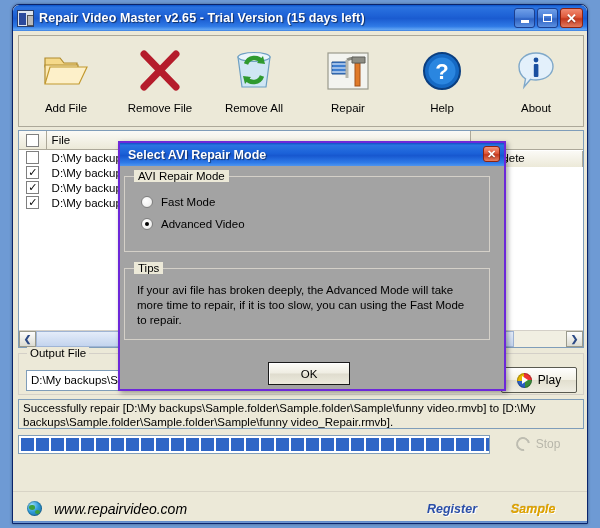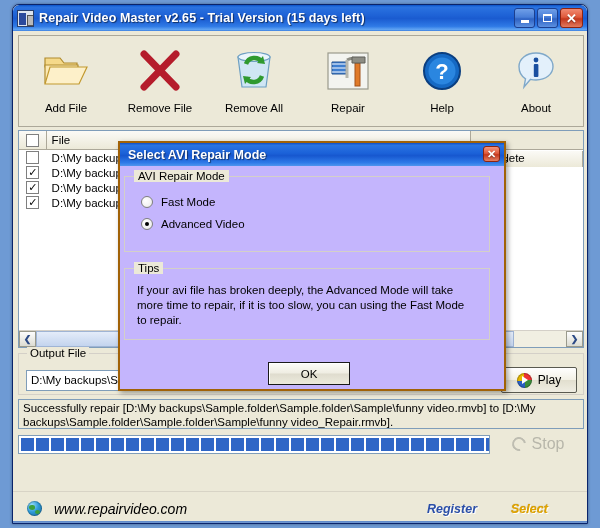--- a/index.html
+++ b/index.html
@@ -245,21 +245,21 @@
     display: flex; align-items: center; justify-content: center; gap: 6px;
     opacity: .55;
   }
   .stop-ico {
     width: 14px; height: 14px;
     border: 2px solid #9a9a93;
     border-radius: 50%;
     border-right-color: transparent;
     transform: rotate(35deg);
   }
-  #stop-label { font-size: 16px; color: #8d8d85; }
+  #stop-label { font-size: 12px; color: #8d8d85; }
 
   
   #statusbar {
     position: absolute; left: 0; bottom: 0;
     width: 100%; height: 34px;
     background: #ece9d8;
     border-top: 1px solid #d8d4c6;
     display: flex; align-items: center;
     padding: 0 14px;
   }
@@ -294,22 +294,22 @@
   #sb-bottomline {
     position: absolute; left: 0; bottom: 0; width: 100%; height: 4px;
     background: linear-gradient(to bottom, #5a86c8, #8fb0dd);
   }
 
   
   #dialog {
     position: absolute;
     left: 105px; top: 136px;
     width: 388px; height: 250px;
-    border: 2px solid #a16207;
-    background: #c4b5fd;
+    border: 2px solid #6d28d9;
+    background: #a3a3a3;
     box-shadow: 2px 2px 5px rgba(0,0,0,.35);
     z-index: 50;
   }
   #dlg-title {
     height: 23px;
     background: linear-gradient(to bottom,
       #0f4fc6 0%, #2a74e2 10%, #1b61d8 45%, #1757cf 55%, #2e7ae8 85%, #4f95ee 100%);
     display: flex; align-items: center;
     padding-left: 8px;
     position: relative;
@@ -562,21 +562,21 @@
       <div id="stop-btn">
         <span class="stop-ico"></span>
         <span id="stop-label">Stop</span>
       </div>
     </div>
 
     <div id="statusbar">
       <span id="globe"></span>
       <span id="site-url">www.repairvideo.com</span>
       <span id="register-link" style="color: rgb(43, 79, 168);">Register</span>
-      <span id="buy-link" style="color: rgb(224, 164, 0);">Select</span>
+      <span id="buy-link" style="color: rgb(224, 164, 0);">Sample</span>
       <div id="sb-bottomline"></div>
     </div>
 
   </div>
 
   <div id="dialog">
     <div id="dlg-title">
       <span id="dlg-title-text">Select AVI Repair Mode</span>
       <div id="dlg-close">
         <span>✕</span>

